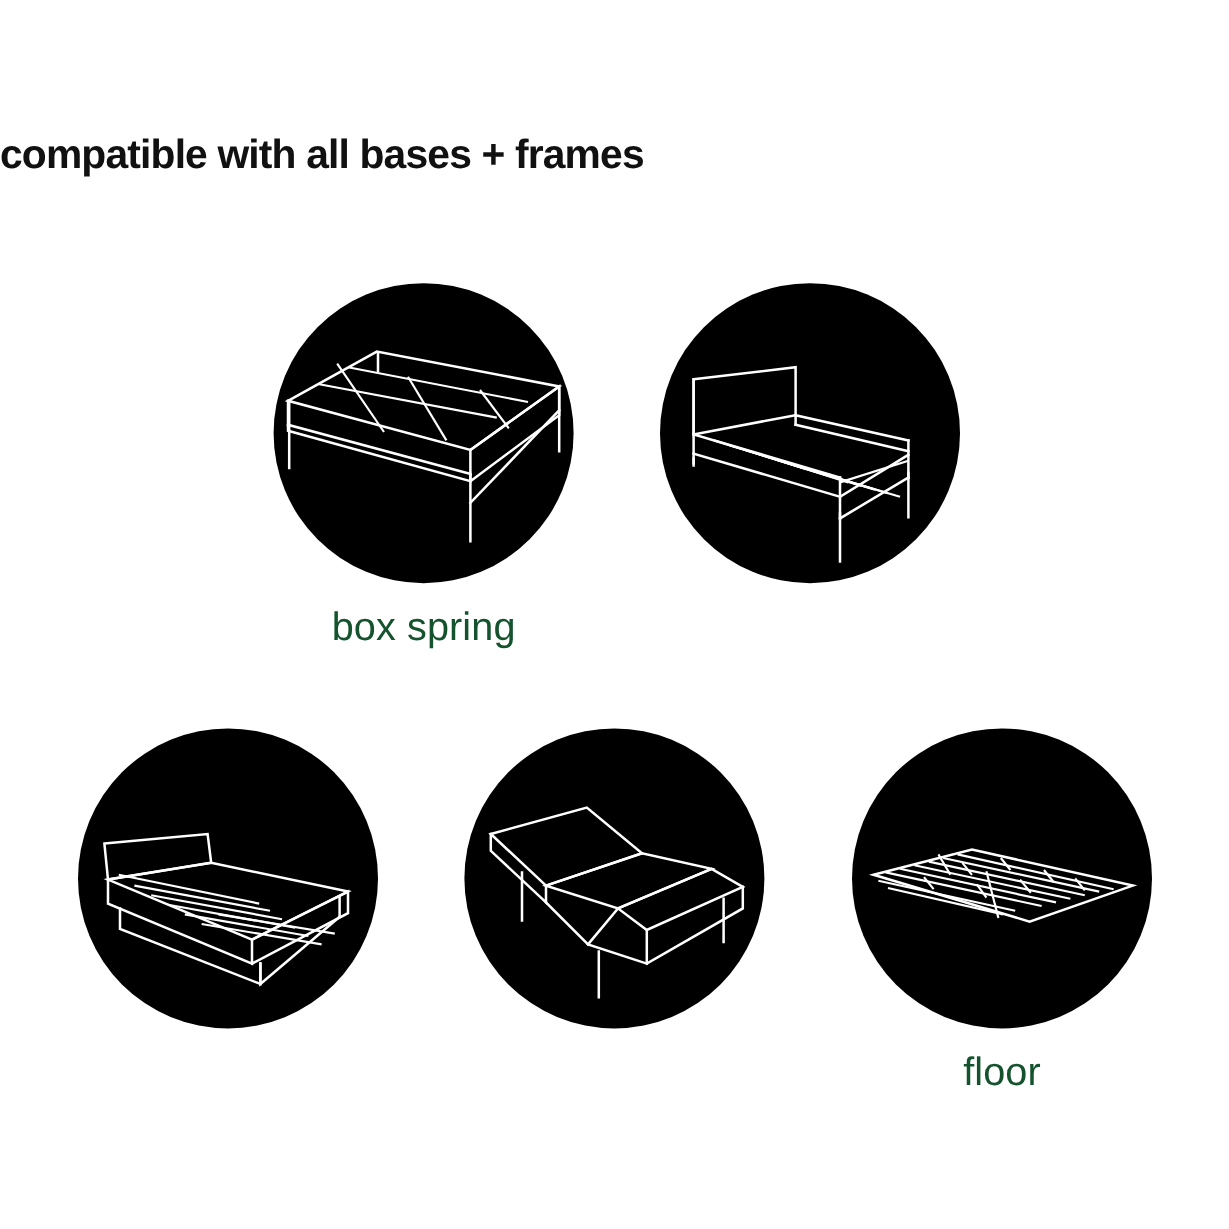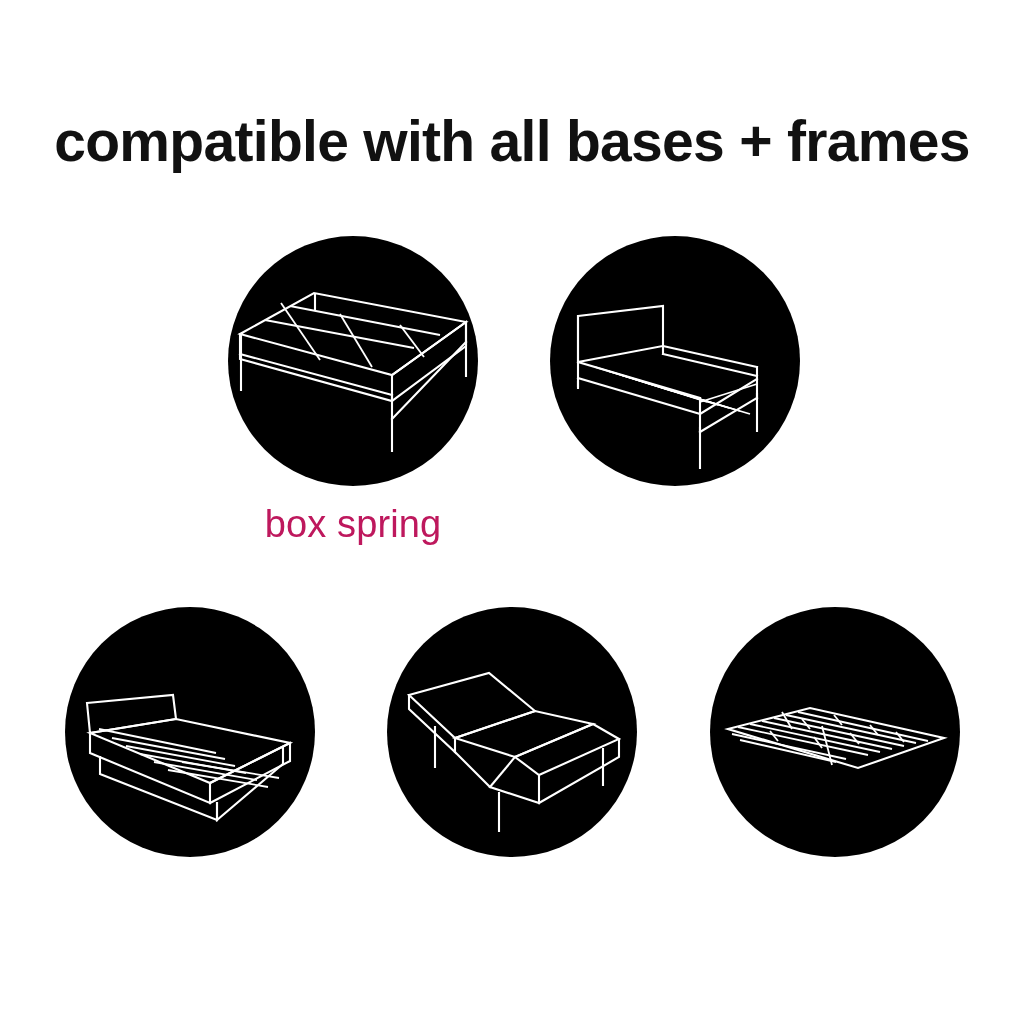--- a/index.html
+++ b/index.html
@@ -17,22 +17,21 @@
     overflow: hidden;
     -webkit-font-smoothing: antialiased;
   }
 
   
   #headline {
     position: absolute;
     left: 0;
     top: 112px;
     width: 1024px;
-    text-align: center;
-    font-size: 57px;
+    font-size: 34px;
     font-weight: 700;
     letter-spacing: -0.7px;
     color: #111111;
     line-height: 1.05;
     white-space: nowrap;
   }
 
   
   .row {
     position: absolute;
@@ -74,23 +73,23 @@
   }
   .disc svg .ln-thin {
     fill: none;
     stroke: #ffffff;
     stroke-width: 1.8;
     stroke-linecap: butt;
   }
 
   .base-label {
     margin-top: 17px;
-    font-size: 38px;
+    font-size: 33px;
     font-weight: 400;
-    color: #be185d;
+    color: #14532d;
     letter-spacing: 0.1px;
     white-space: nowrap;
   }
 
   
   #item-box-spring  { left: 228px; top: 0; }
   #item-traditional { left: 550px; top: 0; }
 
   
   #item-platform   { left: 65px;  top: 0; }
@@ -245,17 +244,18 @@
           <path class="ln-thin" d="M92 112 L100 122"></path>
           <path class="ln-thin" d="M104 130 L112 141"></path>
           <path class="ln-thin" d="M124 108 L132 118"></path>
           <path class="ln-thin" d="M140 126 L149 137"></path>
           <path class="ln-thin" d="M160 118 L168 128"></path>
           <path class="ln-thin" d="M186 125 L194 135"></path>
           <path class="ln-thin" d="M112 119 L122 158"></path>
           <path class="ln-thin" d="M72 105 L82 122"></path>
         </svg>
       </div>
+      <div class="base-label">floor</div>
     </div>
 
   </div>
 
 </div>
 
 </body></html>

